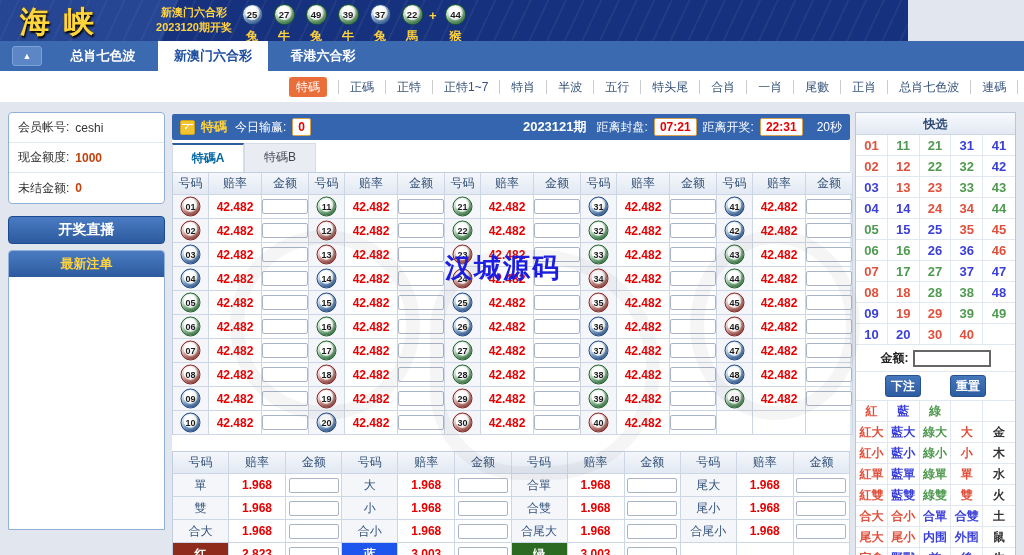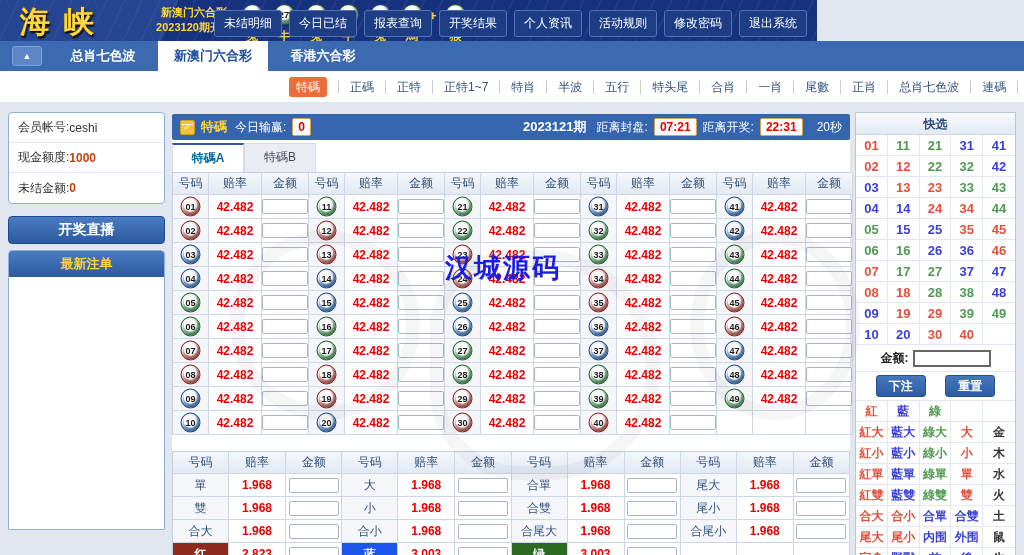--- a/index.html
+++ b/index.html
@@ -1,21 +1,21 @@
 <!DOCTYPE html>
 <html><head>
 <meta charset="utf-8">
 <style>
   * { margin:0; padding:0; box-sizing:border-box; }
   html,body { width:1024px; height:555px; overflow:hidden;
     font-family:"Liberation Sans","DejaVu Sans",sans-serif; background:#e2e7ef; }
   .page { position:relative; width:1024px; height:555px; }
 
   
-  .tophdr { position:absolute; left:0; top:0; width:817px; height:41px;
+  .tophdr { position:absolute; left:0; top:0; width:908px; height:41px;
     background:#16317d;
     background-image:repeating-linear-gradient(115deg, rgba(255,255,255,.05) 0 2px, transparent 2px 16px);
     overflow:hidden;padding-left:29px; }
   .tophdr .slant { position:absolute; left:-30px; top:0; width:200px; height:41px;
     background:rgba(70,110,190,.35); transform:skewX(-22deg); }
   .logo { position:absolute; left:20px; top:2px; font-size:30px; font-weight:bold;
     color:#ffd53e; letter-spacing:14px; text-shadow:1px 2px 2px #000, 0 0 2px #7a5b00; }
   .drawinfo { position:absolute; left:152px; top:5px; width:84px; text-align:center;
     color:#ffd23e; font-size:11px; font-weight:bold; line-height:15px; }
   .balls { position:absolute; left:236px; top:4px; display:flex; align-items:flex-start; }
@@ -52,21 +52,21 @@
   .gtab:last-child { border-right:none; }
   .gtab.active { border-right:1px solid #ccc; }
   .gtab.active span { background:#ea6e3a; color:#fff; border-radius:3px; padding:3px 7px; }
 
   
   .lsb { position:absolute; left:8px; top:112px; width:157px; }
   .infopanel { background:#fff; border:1px solid #8fb0d9; border-radius:4px; overflow:hidden; }
   .inforow { height:30px; display:flex; align-items:center; padding-left:9px;
     border-bottom:1px solid #e1e8f2; font-size:12px; color:#333; }
   .inforow:last-child { border-bottom:none; }
-  .inforow .lbl { white-space:nowrap; }
+  .inforow .lbl { margin-right:6px; white-space:nowrap; }
   .inforow .val { color:#333; }
   .inforow .red { color:#c2410c; font-weight:bold; }
   .hcbtns { display:flex; gap:4px; }
   .hcbtn { width:17px; height:17px; font-size:11px; line-height:15px; text-align:center;
     border:1px solid #b9bfc9; background:#fff; color:#555; border-radius:2px; cursor:pointer; }
   .hcbtn.active { color:#e03a2e; border-color:#e0a49e; background:#fdf3f2; font-weight:bold; }
   .bluebtn { margin-top:12px; width:157px; height:28px; border:1px solid #1d4a8f; border-radius:4px;
     background:linear-gradient(#4a7bc2, #2d5a9e); color:#fff; font-size:14px; font-weight:bold;
     cursor:pointer; font-family:inherit; }
   .latest { margin-top:6px; border:1px solid #8fb0d9; border-radius:4px 4px 0 0;
@@ -128,21 +128,21 @@
   .qsgrid > div { border-right:1px solid #e2e8f1; border-bottom:1px solid #e2e8f1;
     display:flex; align-items:center; justify-content:center;
     font-size:13px; font-weight:bold; cursor:pointer; }
   .qsgrid > div:nth-child(5n) { border-right:none; }
   .c-red { color:#e0503c; } .c-blue { color:#3a3fd8; } .c-green { color:#4f9a50; } .c-black { color:#333; }
   .amtrow { height:27px; display:flex; align-items:center; justify-content:center;
     border-bottom:1px solid #e2e8f1; font-size:12px; font-weight:bold; color:#222; }
   .amtrow input { width:78px; height:17px; border:2px solid #666; margin-left:4px; }
   .btnrow { height:29px; display:flex; align-items:center; justify-content:space-evenly;
     border-bottom:1px solid #e2e8f1; }
-  .sbtn { width:50px; height:22px; background:linear-gradient(#4577bb, #2e5ca2);
+  .sbtn { width:36px; height:22px; background:linear-gradient(#4577bb, #2e5ca2);
     border:1px solid #25518f; border-radius:3px; color:#fff; font-size:12px; font-weight:bold;
     cursor:pointer; font-family:inherit; }
   .wgrid { display:grid; grid-template-columns:repeat(5, 1fr); grid-auto-rows:21px; }
   .wgrid > div { border-right:1px solid #e2e8f1; border-bottom:1px solid #e2e8f1;
     display:flex; align-items:center; justify-content:center;
     font-size:12px; font-weight:bold; cursor:pointer; }
   .wgrid > div:nth-child(5n) { border-right:none; }
 
   
   .wm-text { position:absolute; left:445px; top:250px; font-size:27px; font-weight:bold;
@@ -187,30 +187,20 @@
         </div>
         <div class="ballwrap">
           <div class="ball green">22</div>
           <div class="zodiac">馬</div>
         </div>
         <span class="plus">+</span>
         <div class="ballwrap">
           <div class="ball green">44</div>
           <div class="zodiac">猴</div>
         </div>
-      </div>
-    <div class="hmenu">
-        <button class="hbtn">未结明细</button>
-        <button class="hbtn">今日已结</button>
-        <button class="hbtn">报表查询</button>
-        <button class="hbtn">开奖结果</button>
-        <button class="hbtn">个人资讯</button>
-        <button class="hbtn">活动规则</button>
-        <button class="hbtn">修改密码</button>
-        <button class="hbtn">退出系统</button>
       </div>
   </div>
 
   <div class="lotnav">
     <div class="collapse">▲</div>
     <div class="lottabs">
         <div class="lottab">总肖七色波</div>
         <div class="lottab active">新澳门六合彩</div>
         <div class="lottab">香港六合彩</div>
       </div>

